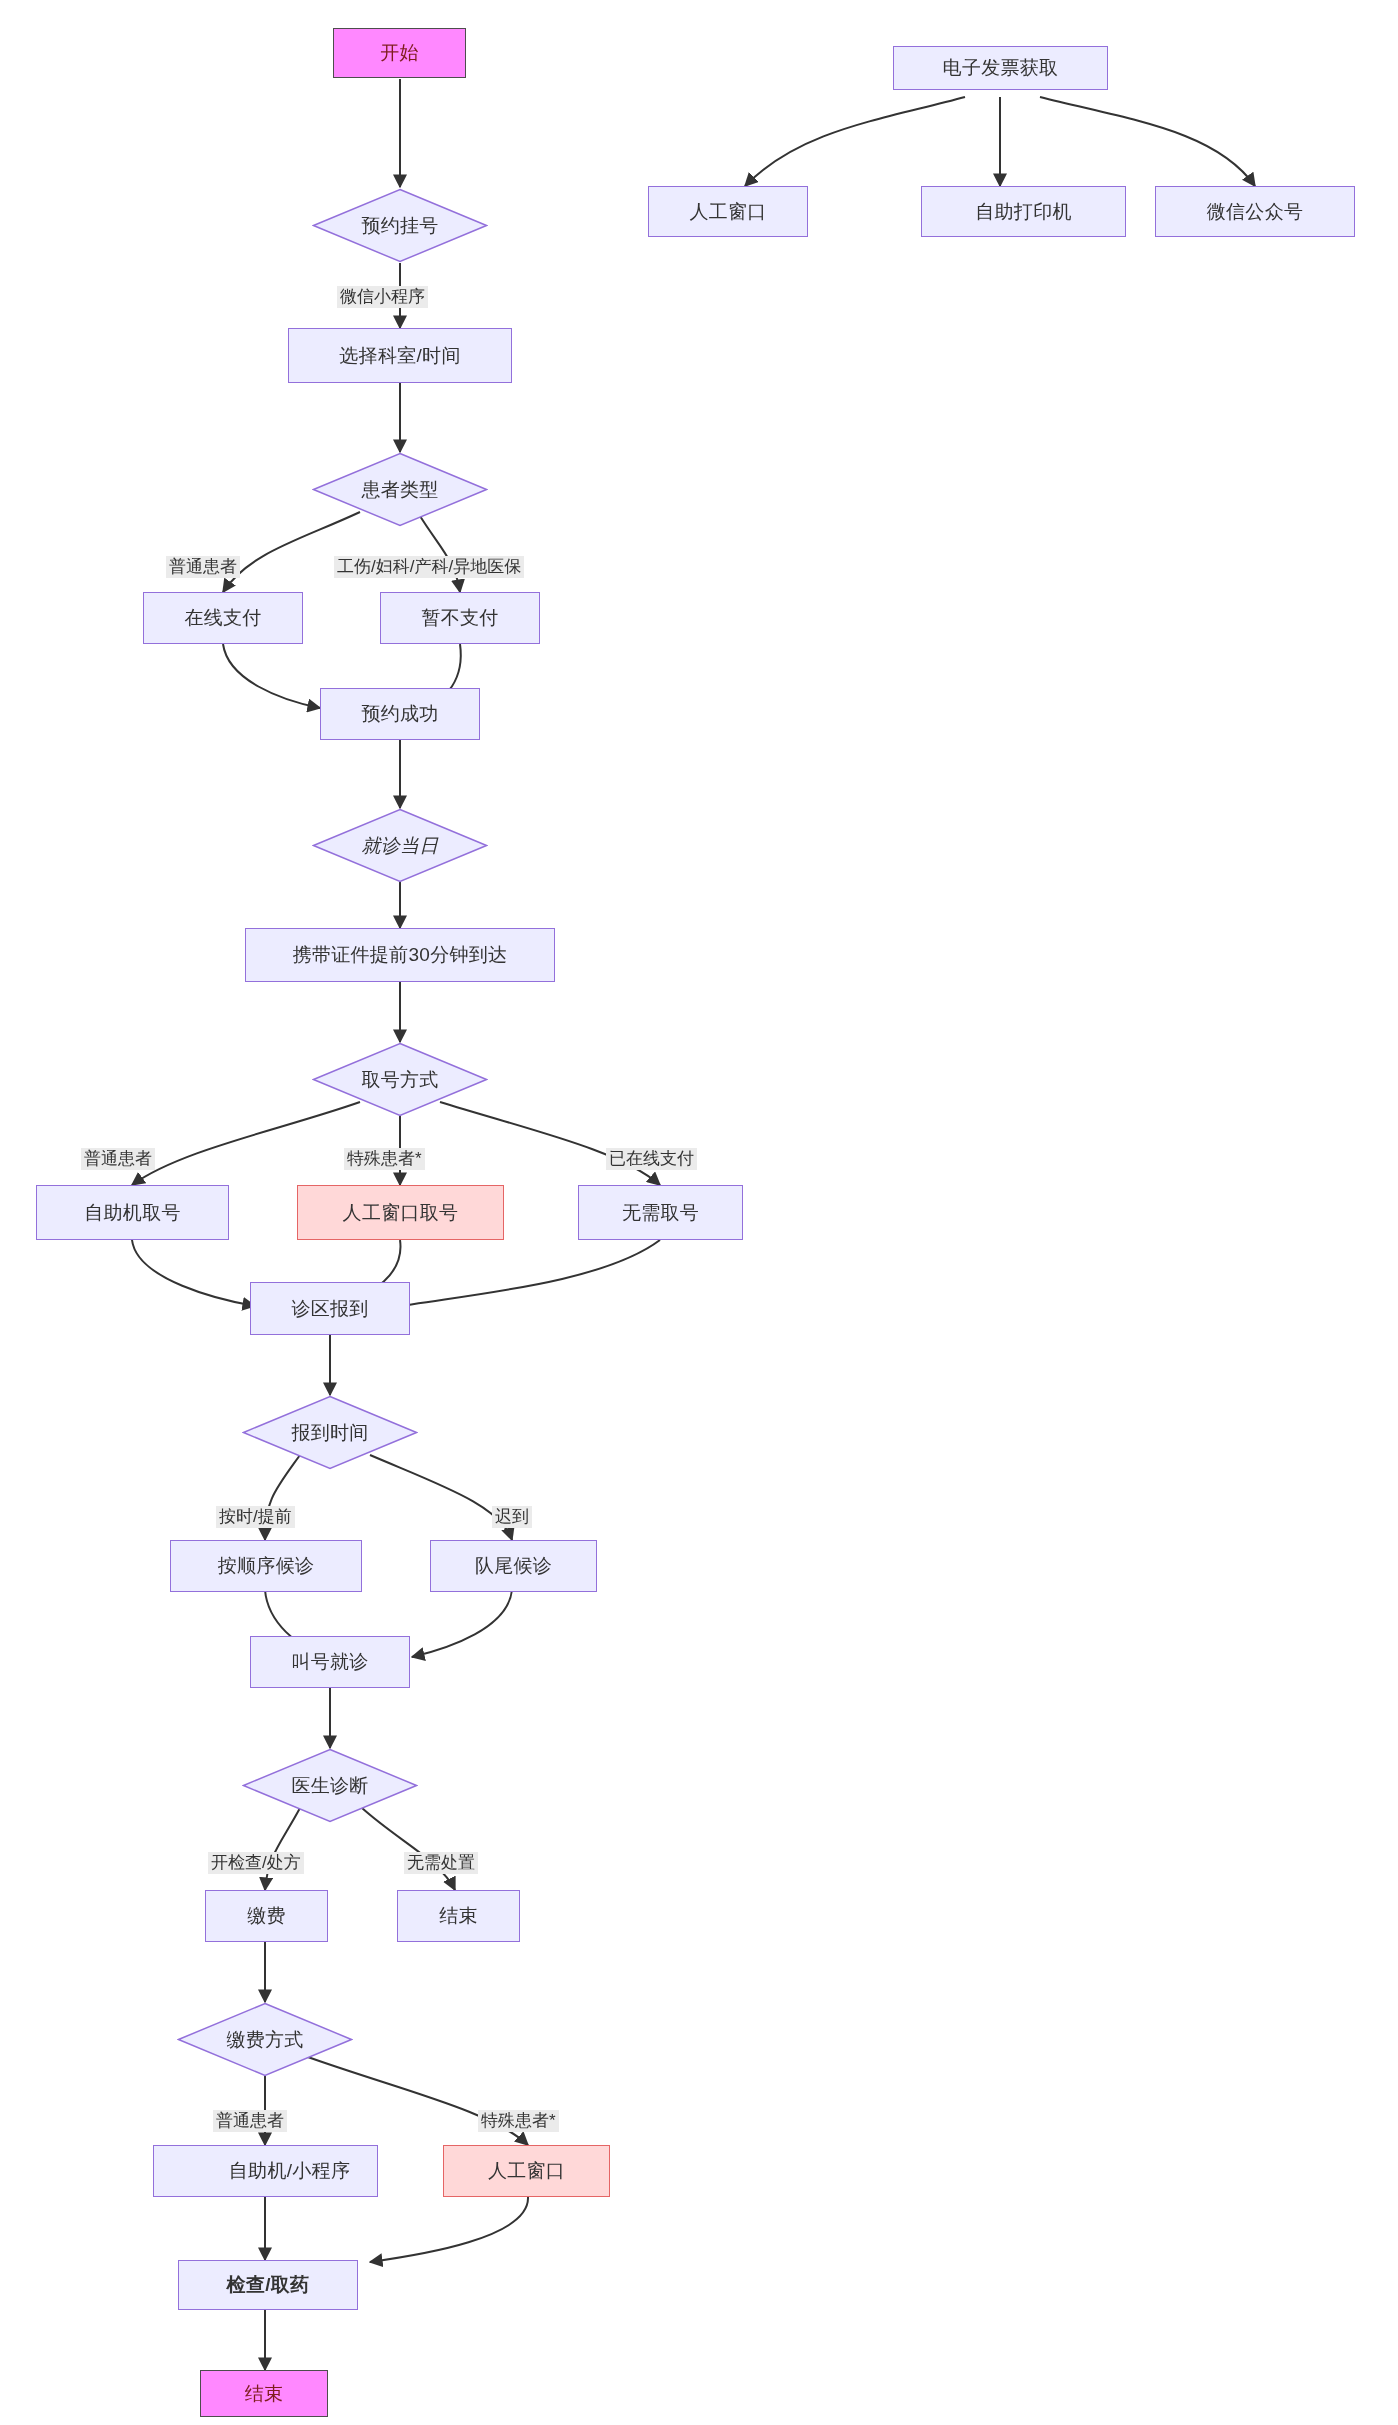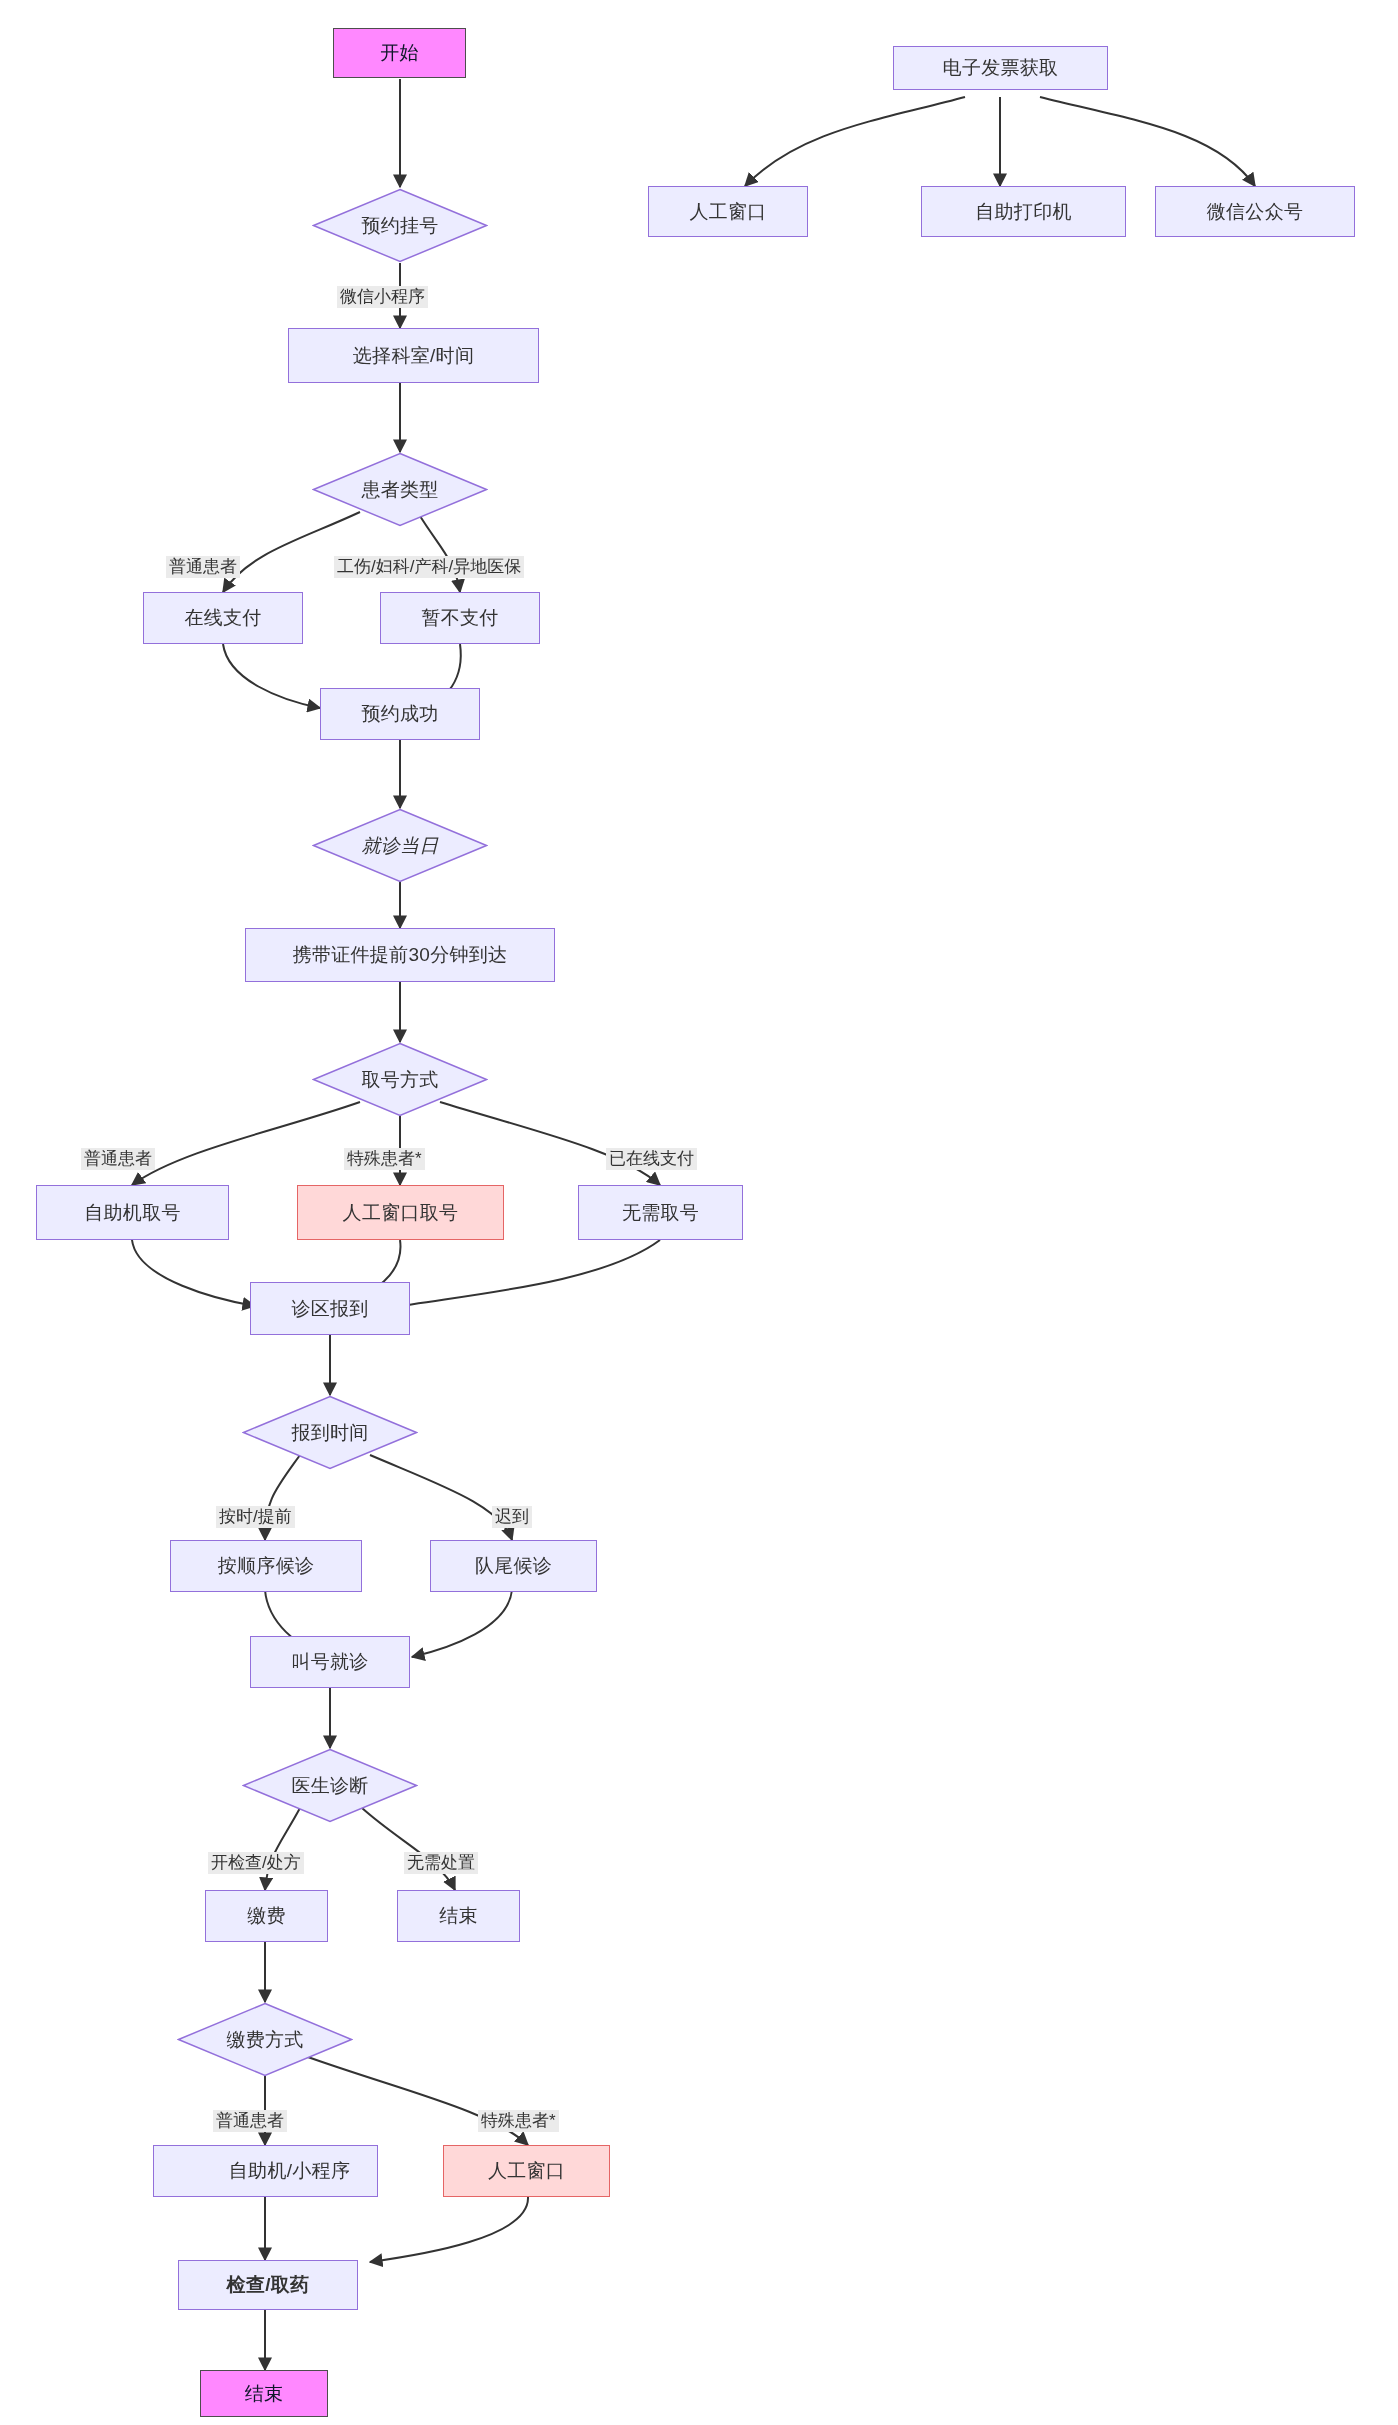--- a/index.html
+++ b/index.html
@@ -37,21 +37,21 @@
     line-height: 1.35;
     letter-spacing: 0.3px;
   }
   .node.rect {
     background: #ececff;
     border: 1.4px solid #9370db;
   }
   .node.terminal {
     background: #ff88ff;
     border: 1.6px solid #4d4d4d;
-    color: #0f172a;
+    color: #7f1d1d;
   }
   .node.alert {
     background: #ffd8d8;
     border: 1.5px solid #e56565;
   }
   .node.diamond {
     background: transparent;
     border: none;
   }
   .diamond-shape {
@@ -195,21 +195,21 @@
     <span>微信公众号</span>
   </div>
 
   <div class="node diamond" style="left:312px; top:188px; width:176px; height:75px;">
     <svg class="diamond-shape" viewBox="0 0 176 75" preserveAspectRatio="none">
       <polygon points="88,1.5 174.5,37.5 88,73.5 1.5,37.5" fill="#ececff" stroke="#9370db" stroke-width="1.5"></polygon>
     </svg>
     <span class="diamond-label">预约挂号</span>
   </div>
 
-  <div class="node rect" style="left:288px; top:328px; width:251px; height:55px;justify-content:center;">
+  <div class="node rect" style="left:288px; top:328px; width:224px; height:55px;justify-content:center;">
     <span>选择科室/时间</span>
   </div>
 
   <div class="node diamond" style="left:312px; top:452px; width:176px; height:75px;">
     <svg class="diamond-shape" viewBox="0 0 176 75" preserveAspectRatio="none">
       <polygon points="88,1.5 174.5,37.5 88,73.5 1.5,37.5" fill="#ececff" stroke="#9370db" stroke-width="1.5"></polygon>
     </svg>
     <span class="diamond-label">患者类型</span>
   </div>
 

